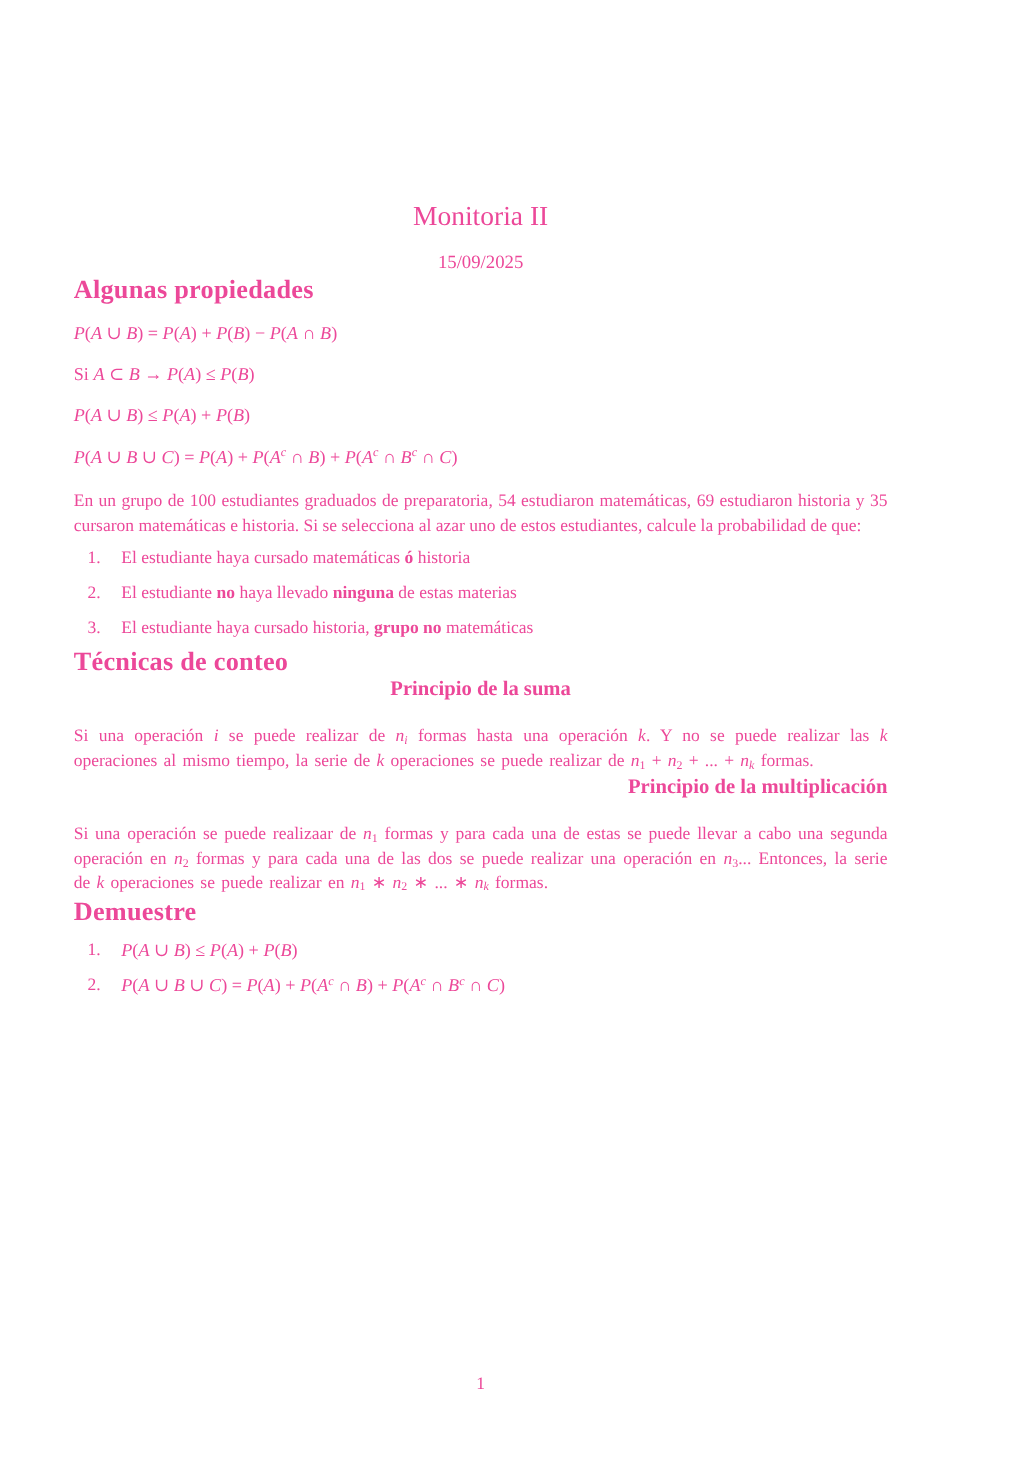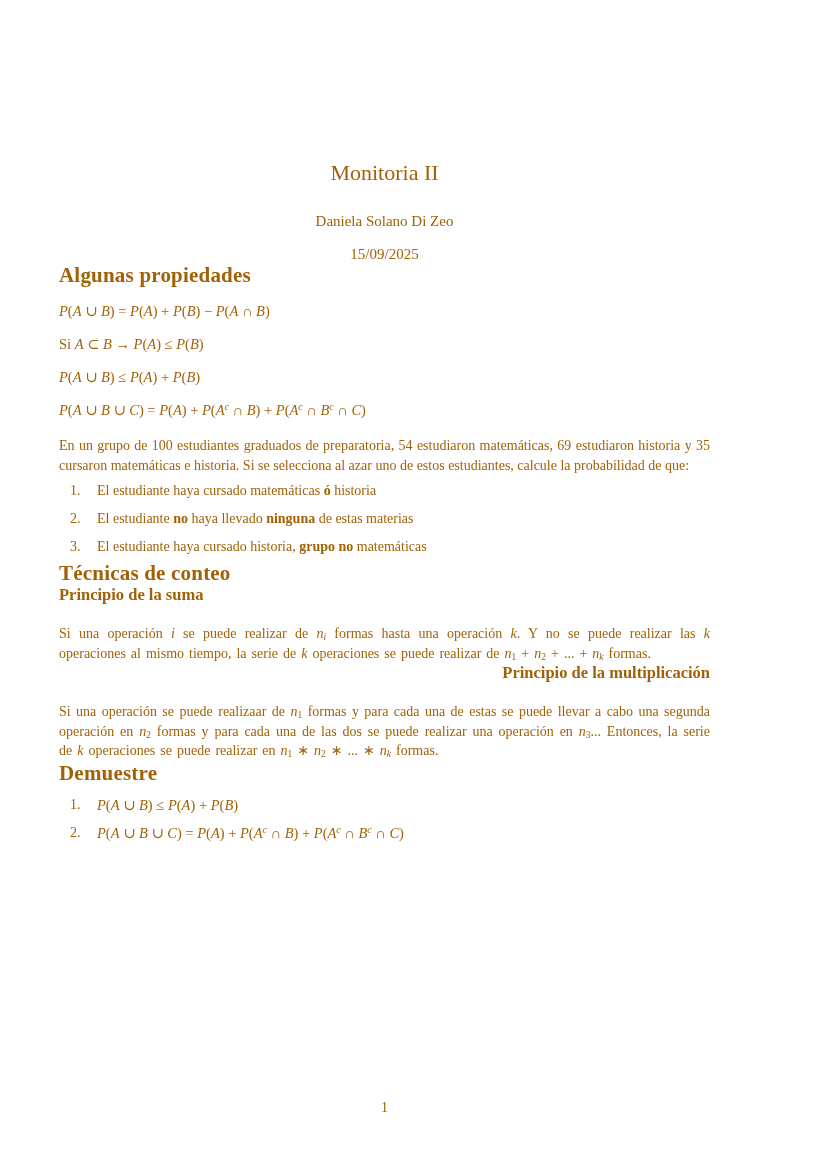--- a/index.html
+++ b/index.html
@@ -1,21 +1,21 @@
 <!DOCTYPE html>
 <html><head>
 <meta charset="utf-8">
 <style>
   html, body { margin: 0; padding: 0; background: #ffffff; }
   .page {
     position: relative;
     width: 828px;
     height: 1170px;
     background: #ffffff;
-    color: #a16207;
+    color: #ec4899;
     font-family: "Liberation Serif", "DejaVu Serif", serif;
     overflow: hidden;
   }
   .content { padding-left: 59px; padding-right: 118px; }
 
   .titleblock { padding-top: 160px; text-align: center; }
   .doc-title { font-size: 22px; line-height: 26px; }
   .doc-author { font-size: 15px; margin-top: 26px; line-height: 18px; }
   .doc-date { font-size: 15px; margin-top: 15px; line-height: 18px; }
 
@@ -23,21 +23,21 @@
     font-size: 21px; font-weight: bold; line-height: 24px;
     margin: 0; padding: 0; letter-spacing: 0.2px;
   }
   h2.subsec {
     font-size: 16.5px; font-weight: bold; line-height: 20px;
     margin: 0; padding: 0;
   }
   .mt-algunas { margin-top: 39px; }
   .mt-ejercicio { margin-top: 30px; }
   .mt-conteo { margin-top: 14px; }
-  .mt-suma { margin-top: 12px; }
+  .mt-suma { margin-top: 12px; text-align: center; }
   .mt-mult { margin-top: 13px; text-align: right; }
   .mt-demuestre { margin-top: 19px; }
 
   .formulas { margin-top: 8px; }
   .formula { font-size: 14.5px; line-height: 33px; margin: 0; }
 
   .para {
     font-size: 14px; line-height: 19.5px; margin: 9px 0 0 0;
     text-align: justify;
   }
@@ -61,21 +61,20 @@
   }
 </style>
 </head>
 <body>
 
 <div class="page">
   <div class="content">
 
     <header class="titleblock">
       <div class="doc-title">Monitoria II</div>
-      <div class="doc-author">Daniela Solano Di Zeo</div>
       <div class="doc-date">15/09/2025</div>
     </header>
 
     <section>
       <h1 class="sec mt-algunas">Algunas propiedades</h1>
       <div class="formulas">
         <p class="formula"><span class="rt-i">P</span><span>(</span><span class="rt-i">A</span><span> ∪ </span><span class="rt-i">B</span><span>) = </span><span class="rt-i">P</span><span>(</span><span class="rt-i">A</span><span>) + </span><span class="rt-i">P</span><span>(</span><span class="rt-i">B</span><span>) − </span><span class="rt-i">P</span><span>(</span><span class="rt-i">A</span><span> ∩ </span><span class="rt-i">B</span><span>)</span></p>
         <p class="formula"><span>Si </span><span class="rt-i">A</span><span> ⊂ </span><span class="rt-i">B</span><span> → </span><span class="rt-i">P</span><span>(</span><span class="rt-i">A</span><span>) ≤ </span><span class="rt-i">P</span><span>(</span><span class="rt-i">B</span><span>)</span></p>
         <p class="formula"><span class="rt-i">P</span><span>(</span><span class="rt-i">A</span><span> ∪ </span><span class="rt-i">B</span><span>) ≤ </span><span class="rt-i">P</span><span>(</span><span class="rt-i">A</span><span>) + </span><span class="rt-i">P</span><span>(</span><span class="rt-i">B</span><span>)</span></p>
         <p class="formula"><span class="rt-i">P</span><span>(</span><span class="rt-i">A</span><span> ∪ </span><span class="rt-i">B</span><span> ∪ </span><span class="rt-i">C</span><span>) = </span><span class="rt-i">P</span><span>(</span><span class="rt-i">A</span><span>) + </span><span class="rt-i">P</span><span>(</span><span class="rt-i">A</span><span class="rt-sup rt-i">c</span><span> ∩ </span><span class="rt-i">B</span><span>) + </span><span class="rt-i">P</span><span>(</span><span class="rt-i">A</span><span class="rt-sup rt-i">c</span><span> ∩ </span><span class="rt-i">B</span><span class="rt-sup rt-i">c</span><span> ∩ </span><span class="rt-i">C</span><span>)</span></p>

